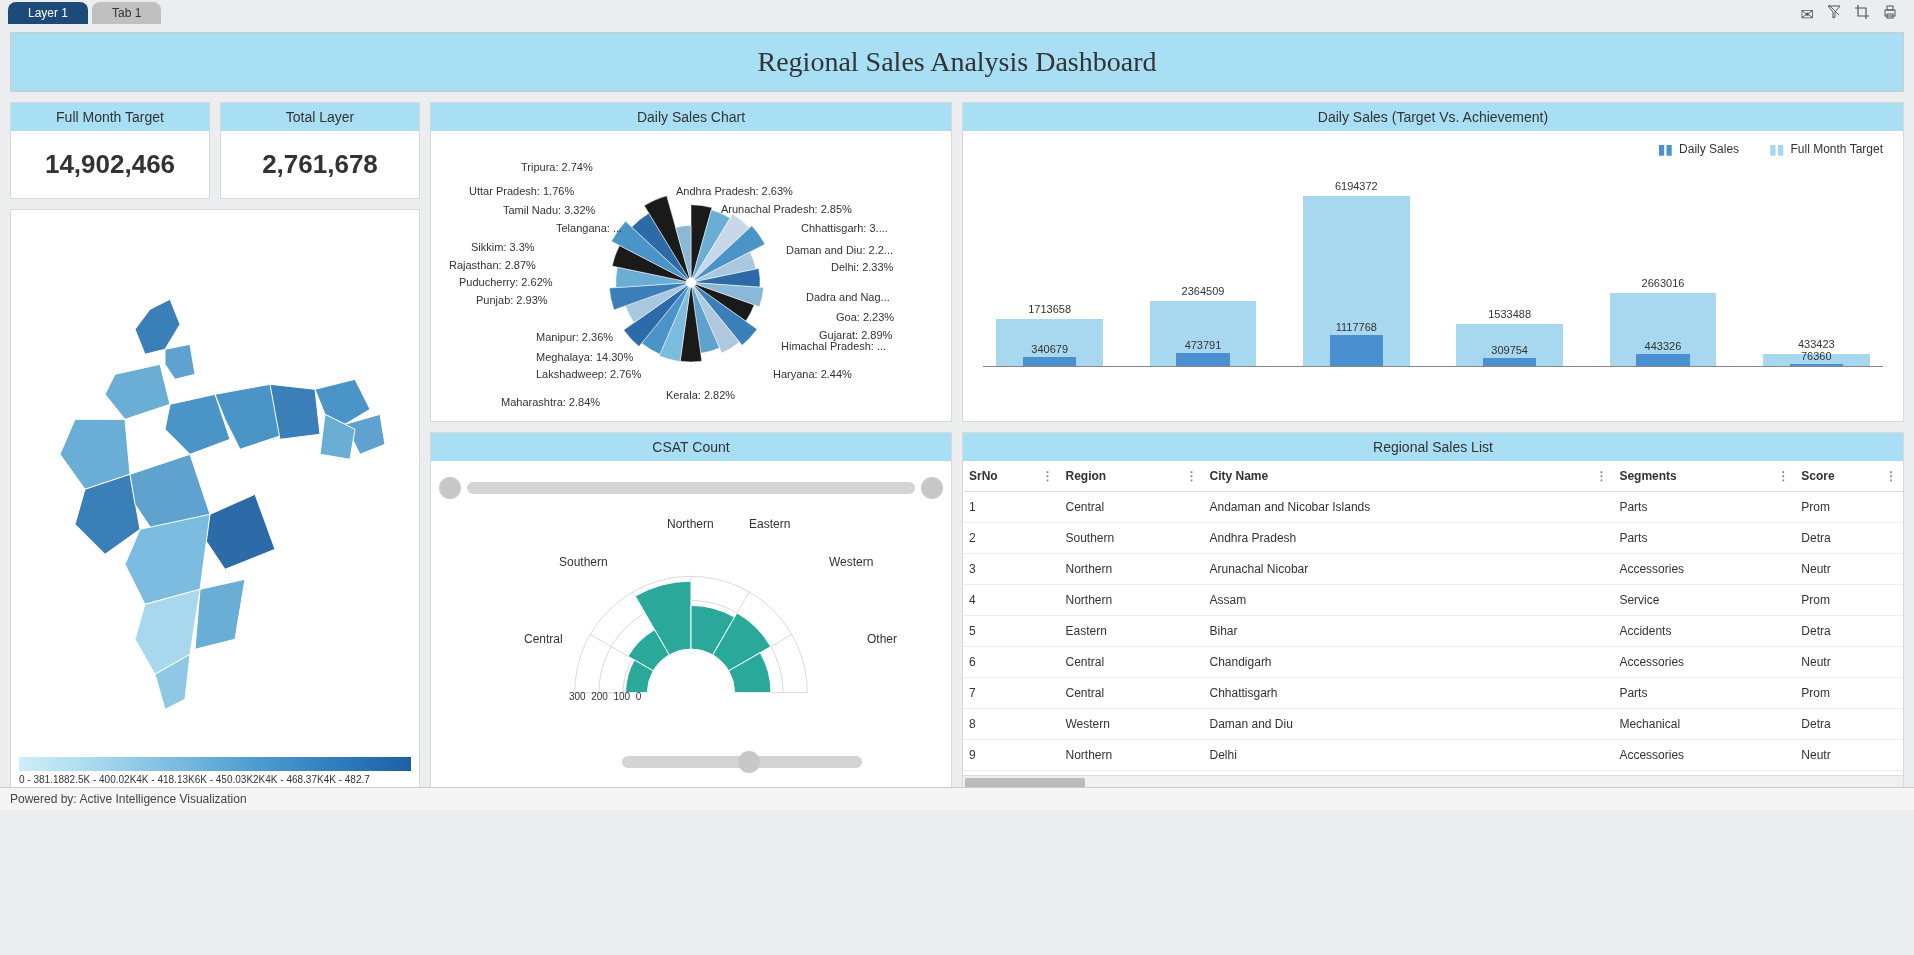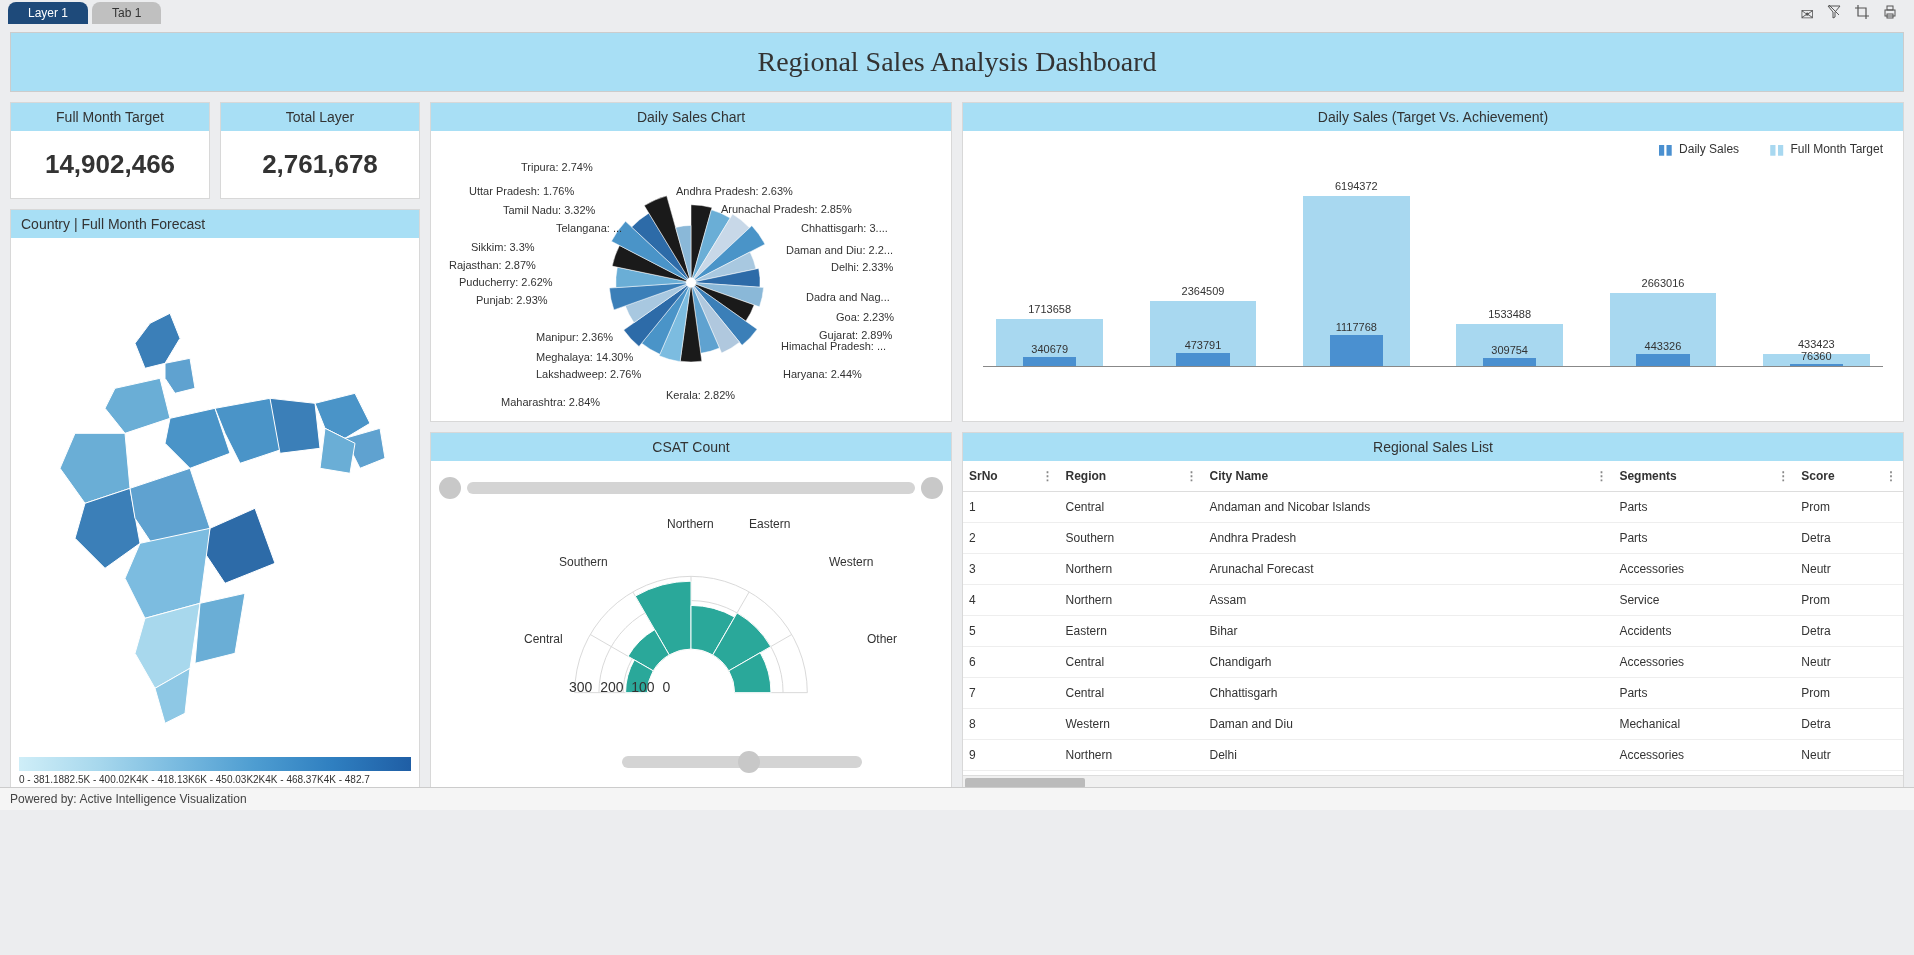--- a/index.html
+++ b/index.html
@@ -91,21 +91,20 @@
         <div class="kpi">
           <div class="panel-header">Full Month Target</div>
           <div class="kpi-value">14,902,466</div>
         </div>
         <div class="kpi">
           <div class="panel-header">Total Layer</div>
           <div class="kpi-value">2,761,678</div>
         </div>
       </div>
       <div class="panel map-panel">
-        <div class="panel-header" style="text-align:left">Country | Full Month Forecast</div>
         <div class="map-body">
           <svg class="map-svg" viewBox="0 0 400 440">
             <path d="M135 30 L155 20 L165 45 L150 70 L130 75 L120 50 Z" fill="#3b7fb8" stroke="#fff"></path>
             <path d="M150 70 L175 65 L180 95 L160 100 L150 85 Z" fill="#5fa2d0" stroke="#fff"></path>
             <path d="M100 95 L145 85 L155 125 L110 140 L90 115 Z" fill="#6aaed6" stroke="#fff"></path>
             <path d="M155 125 L200 115 L215 160 L175 175 L150 150 Z" fill="#4a94c8" stroke="#fff"></path>
             <path d="M60 140 L110 140 L115 195 L70 210 L45 175 Z" fill="#6aaed6" stroke="#fff"></path>
             <path d="M70 210 L115 195 L125 250 L90 275 L60 245 Z" fill="#3b7fb8" stroke="#fff"></path>
             <path d="M115 195 L175 175 L195 235 L140 255 L120 225 Z" fill="#5fa2d0" stroke="#fff"></path>
             <path d="M195 235 L240 215 L260 270 L210 290 L190 260 Z" fill="#2d6ba8" stroke="#fff"></path>
@@ -160,21 +159,21 @@
               <div class="radial-label" style="left: 90px; top: 30px;">Tripura: 2.74%</div>
               <div class="radial-label" style="left: 245px; top: 54px;">Andhra Pradesh: 2.63%</div>
               <div class="radial-label" style="left: 290px; top: 72px;">Arunachal Pradesh: 2.85%</div>
               <div class="radial-label" style="left: 370px; top: 91px;">Chhattisgarh: 3....</div>
               <div class="radial-label" style="left: 355px; top: 113px;">Daman and Diu: 2.2...</div>
               <div class="radial-label" style="left: 400px; top: 130px;">Delhi: 2.33%</div>
               <div class="radial-label" style="left: 375px; top: 160px;">Dadra and Nag...</div>
               <div class="radial-label" style="left: 405px; top: 180px;">Goa: 2.23%</div>
               <div class="radial-label" style="left: 388px; top: 198px;">Gujarat: 2.89%</div>
               <div class="radial-label" style="left: 350px; top: 209px;">Himachal Pradesh: ...</div>
-              <div class="radial-label" style="left: 352px; top: 237px;">Haryana: 2.44%</div>
+              <div class="radial-label" style="left: 342px; top: 237px;">Haryana: 2.44%</div>
               <div class="radial-label" style="left: 235px; top: 258px;">Kerala: 2.82%</div>
               <div class="radial-label" style="left: 70px; top: 265px;">Maharashtra: 2.84%</div>
               <div class="radial-label" style="left: 105px; top: 237px;">Lakshadweep: 2.76%</div>
               <div class="radial-label" style="left: 105px; top: 220px;">Meghalaya: 14.30%</div>
               <div class="radial-label" style="left: 105px; top: 200px;">Manipur: 2.36%</div>
               <div class="radial-label" style="left: 45px; top: 163px;">Punjab: 2.93%</div>
               <div class="radial-label" style="left: 28px; top: 145px;">Puducherry: 2.62%</div>
               <div class="radial-label" style="left: 18px; top: 128px;">Rajasthan: 2.87%</div>
               <div class="radial-label" style="left: 40px; top: 110px;">Sikkim: 3.3%</div>
               <div class="radial-label" style="left: 125px; top: 91px;">Telangana: ...</div>
@@ -210,21 +209,21 @@
                 <path d="M282.5 151.02885682970026 L307.5 107.72758664047834 A95 95 0 0 1 342.27241335952164 142.49999999999994 L298.97114317029974 167.49999999999997 A45 45 0 0 0 282.5 151.02885682970026 Z" fill="#2aa89a" stroke="#fff"></path>
                 <path d="M215 190 L192.5 190 A67.5 67.5 0 0 1 201.5432852445504 156.25 L221.02885682970026 167.5 A45 45 0 0 0 215 190 Z" fill="#2aa89a" stroke="#fff"></path>
                 <path d="M298.97114317029974 167.49999999999997 L331.44709581221616 148.74999999999997 A82.5 82.5 0 0 1 342.5 189.99999999999997 L305 190 A45 45 0 0 0 298.97114317029974 167.49999999999997 Z" fill="#2aa89a" stroke="#fff"></path>
               </svg>
             <div class="gauge-label" style="left:228px;top:10px">Northern</div>
             <div class="gauge-label" style="left:310px;top:10px">Eastern</div>
             <div class="gauge-label" style="left:120px;top:48px">Southern</div>
             <div class="gauge-label" style="left:390px;top:48px">Western</div>
             <div class="gauge-label" style="left:85px;top:125px">Central</div>
             <div class="gauge-label" style="left:428px;top:125px">Other</div>
-            <div class="gauge-label" style="left:130px;top:172px;font-size:14px">
+            <div class="gauge-label" style="left:130px;top:184px;font-size:10px">
               <span>300</span>&nbsp;&nbsp;<span>200</span>&nbsp;&nbsp;<span>100</span>&nbsp;&nbsp;<span>0</span>
             </div>
           </div>
           <div class="slider-row" style="justify-content:center">
             <div class="slider-track" style="max-width:240px"></div>
             <div class="slider-knob" style="margin-left:-130px"></div>
           </div>
         </div>
       </div>
     </div>
@@ -313,21 +312,21 @@
                 <tr>
                   <td>2</td>
                   <td>Southern</td>
                   <td>Andhra Pradesh</td>
                   <td>Parts</td>
                   <td>Detra</td>
                 </tr>
                 <tr>
                   <td>3</td>
                   <td>Northern</td>
-                  <td>Arunachal Forecast</td>
+                  <td>Arunachal Nicobar</td>
                   <td>Accessories</td>
                   <td>Neutr</td>
                 </tr>
                 <tr>
                   <td>4</td>
                   <td>Northern</td>
                   <td>Assam</td>
                   <td>Service</td>
                   <td>Prom</td>
                 </tr>

